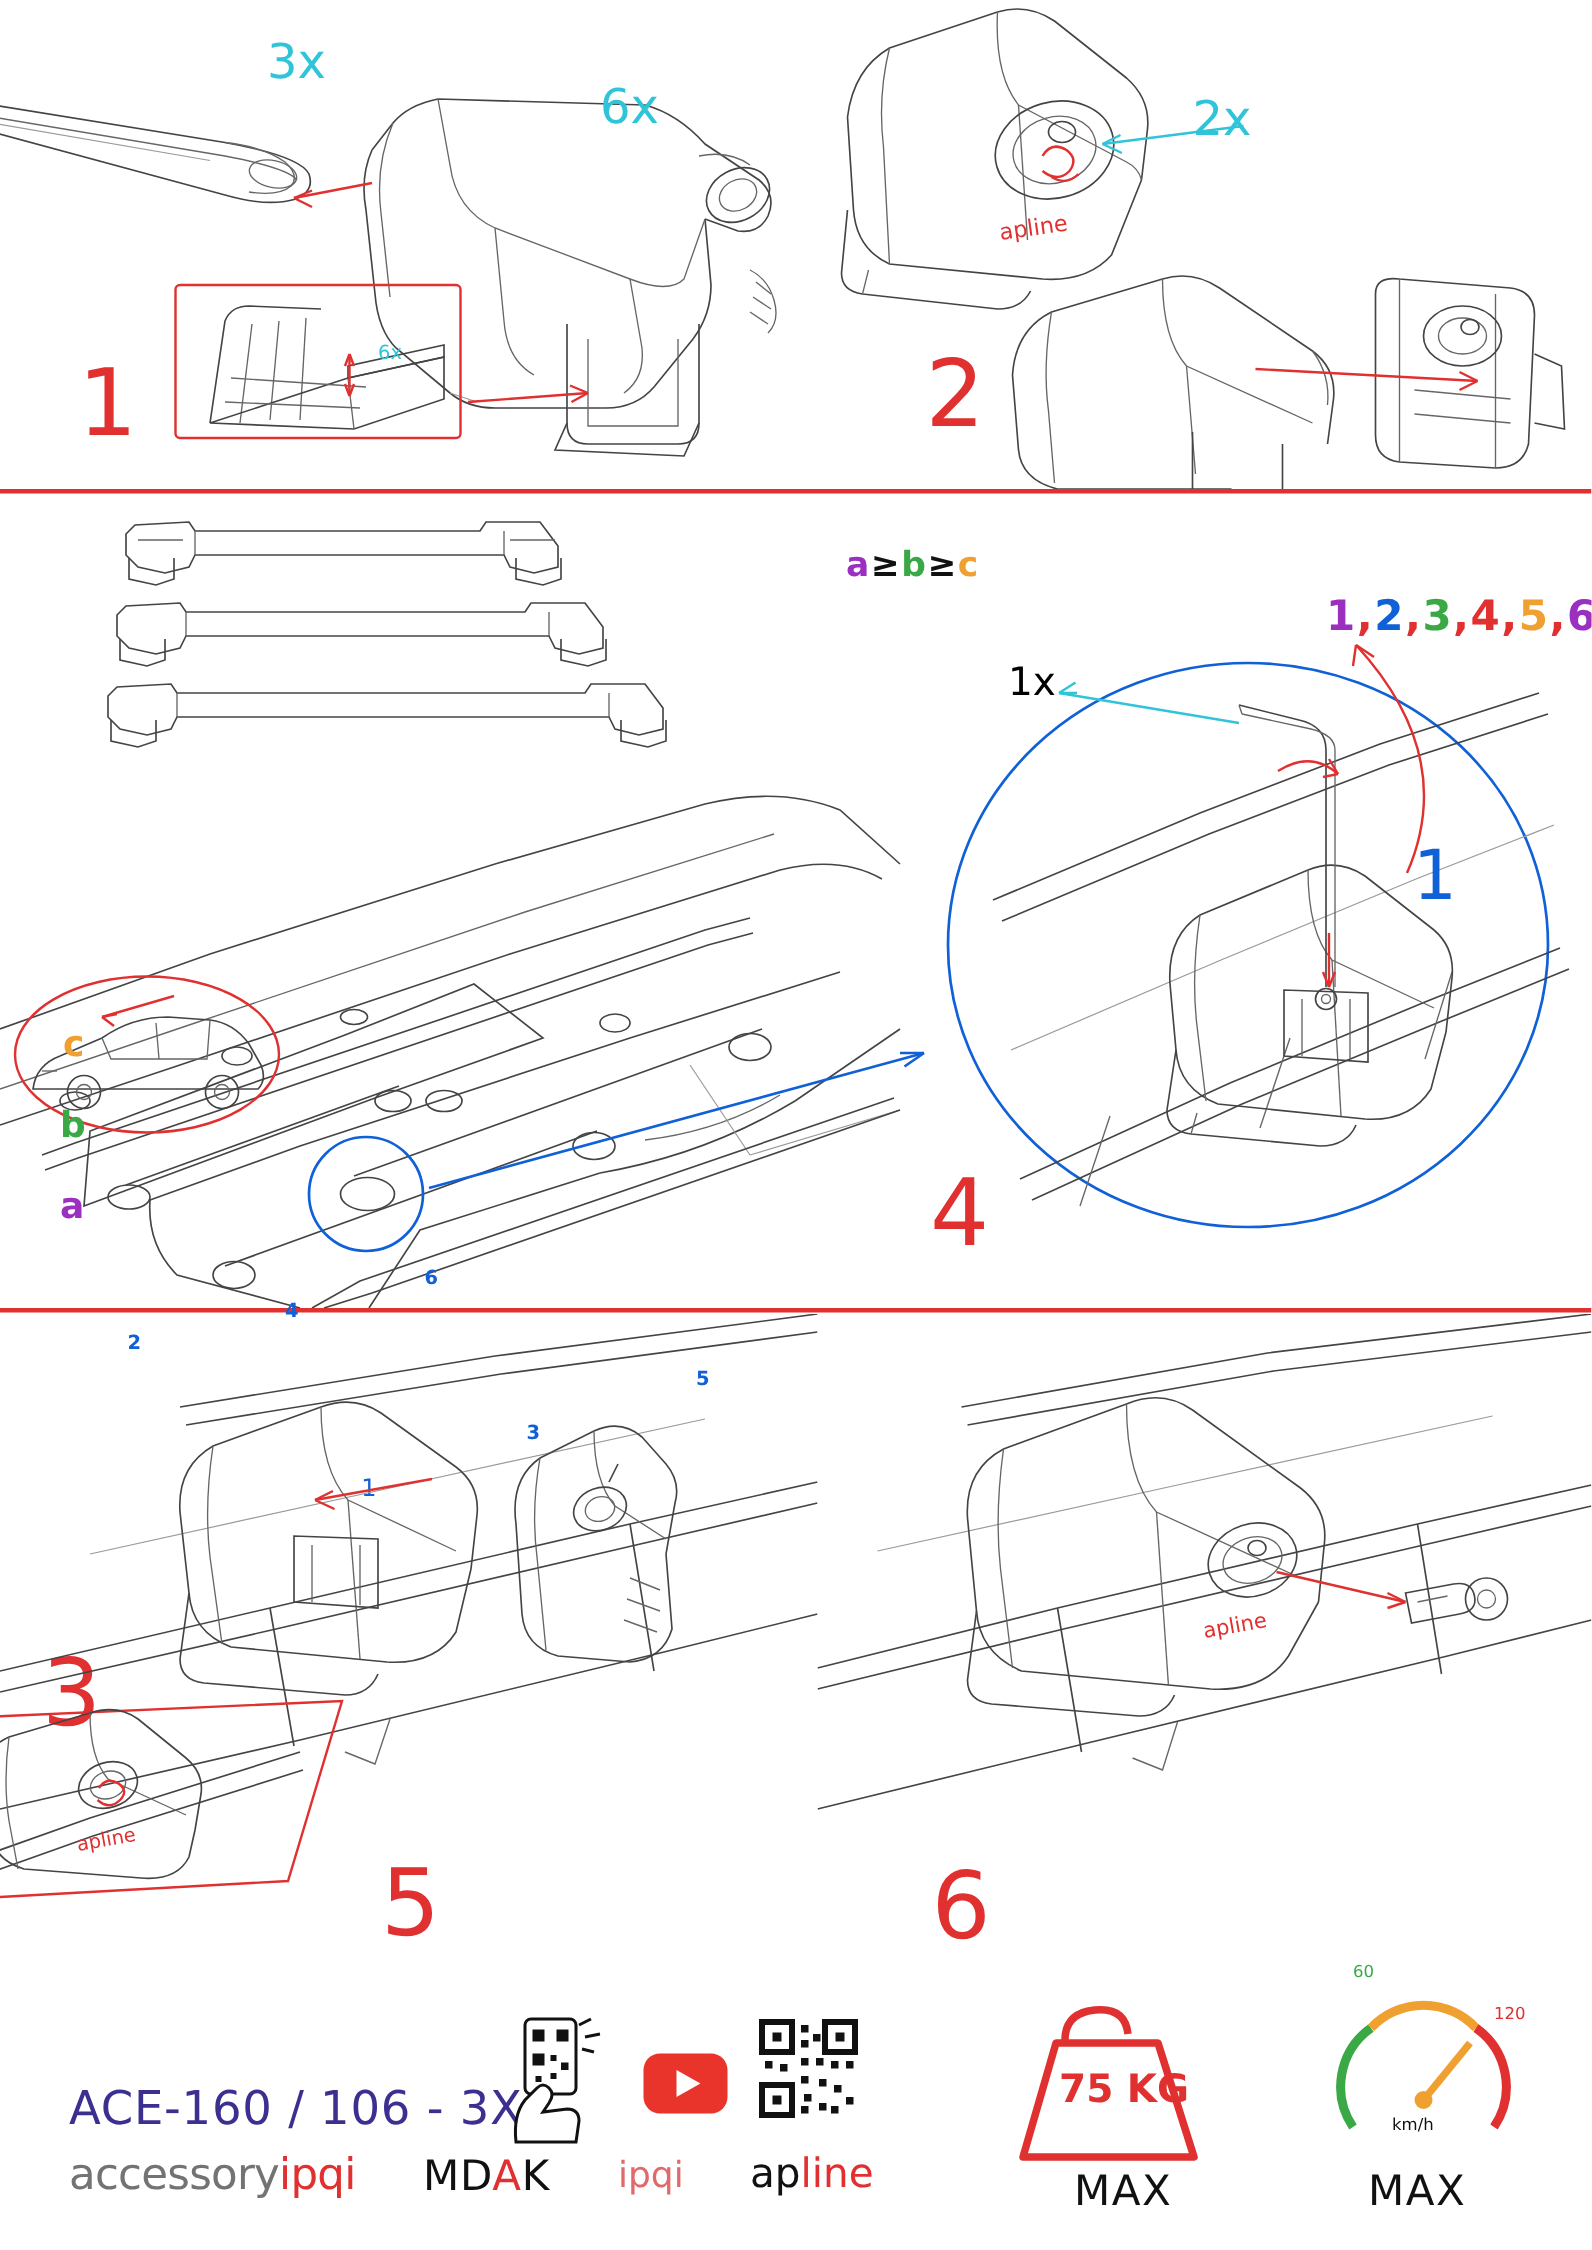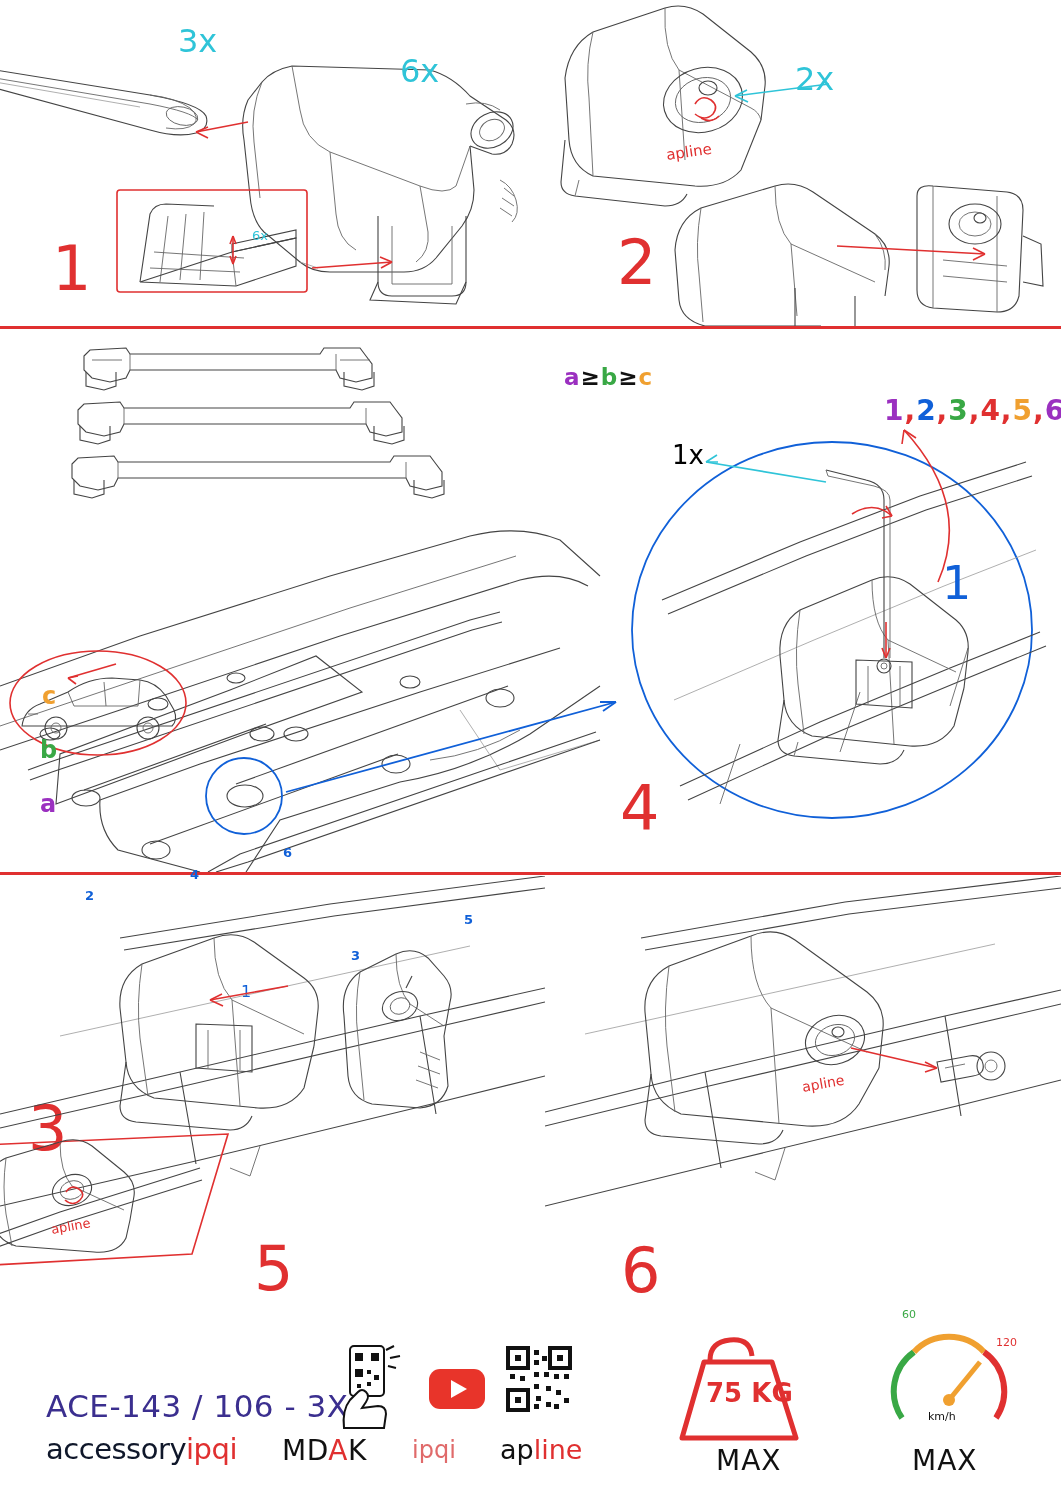--- a/index.html
+++ b/index.html
@@ -118,21 +118,21 @@
     letter-spacing: 0.5px;
   }
 
   .brand-accessorypart {
     position: absolute;
     left: 46px;
     top: 1432px;
     font-size: 29px;
     letter-spacing: -0.5px;
   }
-  .brand-accessorypart .a1 { color: #0f172a; }
+  .brand-accessorypart .a1 { color: #737373; }
   .brand-accessorypart .a2 { color: #e03030; }
 
   .brand-mdak {
     position: absolute;
     left: 282px;
     top: 1434px;
     font-size: 28px;
     letter-spacing: 0.5px;
     color: #111111;
   }
@@ -506,21 +506,21 @@
       <circle class="ln" cx="446" cy="190" r="14"></circle>
       <circle class="ln2" cx="446" cy="190" r="6"></circle>
       <path class="ln2" d="M400 192 L420 188"></path>
 
       <path class="red" d="M306 172 L392 192"></path>
       <path class="red" d="M392 192 L380 186 M392 192 L380 196"></path>
     </svg>
     <div class="step-num" style="left:76px;top:364px;">6</div>
   </div>
 
-  <div class="footer-model">ACE-143 / 106 - 3X</div>
+  <div class="footer-model">ACE-160 / 106 - 3X</div>
 
   <div class="brand-accessorypart">
     <span class="a1">accessory</span><span class="a2">ipqi</span>
   </div>
 
   <svg style="position:absolute;left:334px;top:1344px;" width="70" height="86" viewBox="0 0 70 86">
     <rect x="16" y="2" width="34" height="50" rx="4" fill="#ffffff" stroke="#111" stroke-width="2"></rect>
     <rect x="21" y="9" width="8" height="8" fill="#111"></rect>
     <rect x="37" y="9" width="8" height="8" fill="#111"></rect>
     <rect x="21" y="25" width="8" height="8" fill="#111"></rect>

